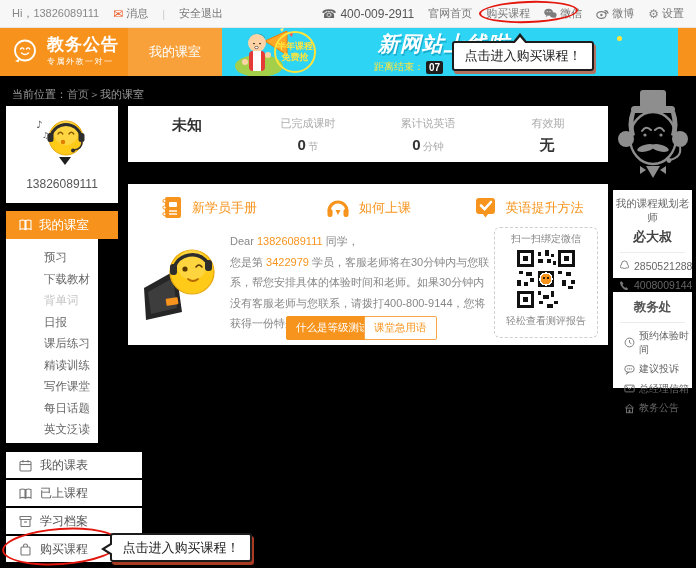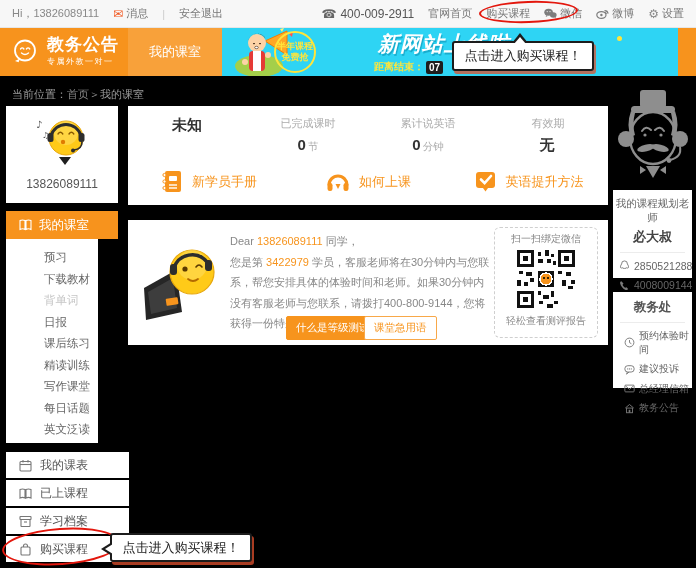--- a/index.html
+++ b/index.html
@@ -29,21 +29,21 @@
 
   
   .banner { position:absolute; left:222px; top:0; width:456px; height:48px; background:#2ed4f4;
             overflow:hidden; cursor:pointer; }
   .badge { position:absolute; left:52px; top:3px; width:42px; height:42px; border:2px solid #ffe53b;
            border-radius:50%; color:#ffe53b; font-size:9px; font-weight:bold; display:flex;
            flex-direction:column; align-items:center; justify-content:center; line-height:1.25; }
   .bn-title { position:absolute; left:156px; top:2px; font-size:21px; font-weight:bold; font-style:italic;
               color:#fff; letter-spacing:1px; text-shadow:1px 2px 0 rgba(10,140,175,.55); white-space:nowrap; }
   .bn-count { position:absolute; left:152px; top:32px; font-size:10px; color:#ffe53b; display:flex;
-              align-items:center; gap:2px;font-weight:bold; }
+              align-items:center; gap:2px; }
   .bn-count b { background:#1d1d1d; color:#fff; padding:1px 3px; border-radius:2px; font-size:10px; }
   .dot { position:absolute; border-radius:50%; }
   .squig { position:absolute; color:#ffe53b; font-size:13px; font-weight:bold; }
 
   
   .red-ellipse { position:absolute; border:2px solid #e3170d; border-radius:50%; z-index:40; }
   .tooltip { position:absolute; background:#fff; border:2px solid #1c1c1c; border-radius:3px; z-index:50;
              display:flex; align-items:center; justify-content:center; font-size:13px; color:#222;
              box-shadow:2px 3px 0 rgba(224,80,45,.75); }
   .tooltip.tt-top::before { content:""; position:absolute; top:-10px; left:58px;
@@ -62,31 +62,31 @@
   
   .card { position:absolute; background:#fff; }
   .avatar-card { left:6px; top:106px; width:112px; height:97px; text-align:center; }
   .username { font-size:12px; color:#555; margin-top:3px; }
   .menu-header { position:absolute; left:6px; top:211px; width:112px; height:28px; background:#f7931d;
                  color:#fff; font-size:12.5px; display:flex; align-items:center; gap:7px;
                  padding-left:13px; cursor:pointer; }
   .submenu { left:6px; top:239px; width:92px; height:204px; padding-top:8px; }
   .submenu div { height:21.5px; line-height:21.5px; padding-left:38px; font-size:11.5px; color:#666; cursor:pointer; }
   .submenu .dim { color:#c6c6c6; }
-  .snav { left:6px; width:123px; height:26px; display:flex; align-items:center; gap:8px;
+  .snav { left:6px; width:136px; height:26px; display:flex; align-items:center; gap:8px;
           padding-left:13px; font-size:12px; color:#555; cursor:pointer; }
 
   
   .stats-card { left:128px; top:106px; width:480px; height:56px; display:flex; }
   .stat { flex:1; text-align:center; padding-top:10px; }
   .stat .lb { font-size:11px; color:#aaa; margin-bottom:5px; }
   .stat .vl { font-size:15px; font-weight:bold; color:#333; }
   .stat .un { font-size:10.5px; color:#aaa; font-weight:normal; margin-left:2px; }
 
-  .links-card { left:128px; top:158px; width:480px; height:47px; display:flex; }
+  .links-card { left:128px; top:184px; width:480px; height:47px; display:flex; }
   .qlink { flex:1; display:flex; align-items:center; justify-content:center; gap:8px;
            font-size:13px; color:#f7941d; cursor:pointer; }
 
   .welcome-card { left:128px; top:220px; width:480px; height:125px; }
   .w-text { position:absolute; left:102px; top:11px; width:262px; font-size:11px; line-height:20.5px; color:#888; }
   .w-text .hl { color:#f7941d; }
   .btn { position:absolute; top:96px; font-size:10.5px; border-radius:2px; padding:4px 9px; cursor:pointer; }
   .btn-primary { left:158px; background:#f7941d; color:#fff; border:1px solid #f7941d; }
   .btn-ghost { left:236px; background:#fff; color:#f7941d; border:1px solid #f8a849; }
 

